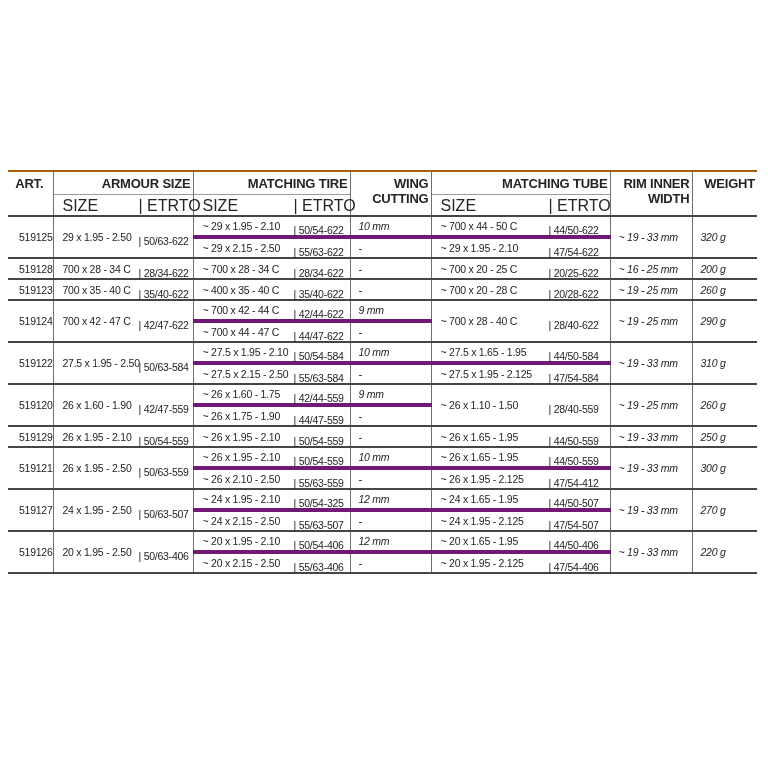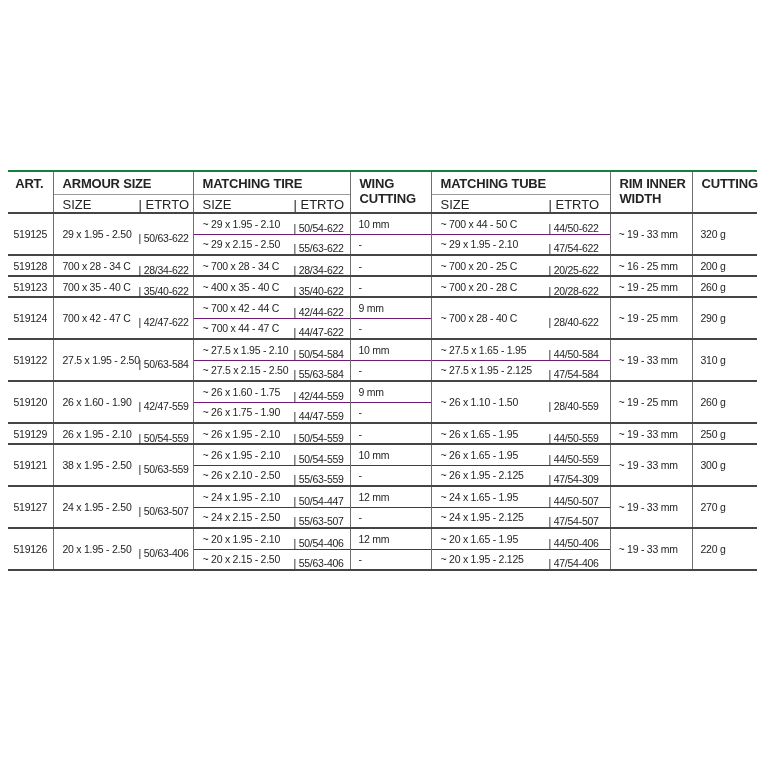--- a/index.html
+++ b/index.html
@@ -15,37 +15,37 @@
   }
   col.w-art{width:45px;}  col.w-armour{width:140px;}
   col.w-tire{width:157px;} col.w-wing{width:81px;}
   col.w-tube{width:179px;} col.w-rim{width:82px;}
   col.w-weight{width:65px;}
 
   th,td{padding:0;vertical-align:middle;}
   .c-armour,.c-tire,.c-wing,.c-tube,.c-rim,.c-weight{border-left:1px solid #6f6f6f;}
 
   thead th{
-    border-top:2px solid #15803d;border-bottom:2px solid #454545;
+    border-top:2px solid #a16207;border-bottom:2px solid #454545;
     vertical-align:top;text-align:left;height:40px;
     font-size:13px;font-weight:bold;letter-spacing:-0.2px;
   }
-  .h-main{padding:4px 2px 3px 9px;line-height:15px;white-space:normal;}
+  .h-main{padding:4px 2px 3px 9px;line-height:15px;white-space:normal;text-align:right;}
   th.c-art .h-main{padding-left:0;text-align:center;}
   .h-rule{border-top:1px solid #9b9b9b;height:0;}
-  .h-sub{position:relative;padding:2px 0 0 9px;font-weight:normal;font-size:13px;letter-spacing:0;}
+  .h-sub{position:relative;padding:2px 0 0 9px;font-weight:normal;font-size:16px;letter-spacing:0;}
   .h-sub .etrto{position:absolute;top:2px;white-space:nowrap;text-align:right;}
 
   tbody tr{height:21px;}
   tbody td{font-size:10.5px;letter-spacing:-0.25px;white-space:nowrap;}
   tbody tr.prod>td{border-top:2px solid #454545;}
-  tbody tr.sub>td{border-top:1px solid #701a75;}
-
-  td.c-art{text-align:center;}
-  td.c-wing,td.c-rim,td.c-weight{padding-left:8px;}
+  tbody tr.sub>td{border-top:4px solid #701a75;}
+
+  td.c-art{text-align:right;}
+  td.c-wing,td.c-rim,td.c-weight{padding-left:8px;font-style:italic;}
 
   .se{position:relative;display:block;padding-left:9px;}
   .se .size{white-space:nowrap;}
   .se .etrto{position:absolute;top:4px;white-space:nowrap;}
   .c-armour .etrto{left:85px;}
   .c-tire  .etrto{left:100px;}
   .c-tube  .etrto{left:117px;}
 </style>
 </head>
 <body>
@@ -89,21 +89,21 @@
         <div class="h-rule"></div>
         <div class="h-sub">
           <span class="size">SIZE</span>
           <span class="etrto">| ETRTO</span>
         </div>
       </th>
       <th class="c-rim">
         <div class="h-main">RIM INNER WIDTH</div>
       </th>
       <th class="c-weight">
-        <div class="h-main">CUTTING</div>
+        <div class="h-main">WEIGHT</div>
       </th>
     </tr>
   </thead>
   <tbody id="spec-body">
       <tr class="prod">
         <td class="c-art" rowspan="2">519125</td>
         <td class="c-armour" rowspan="2">
           <div class="se"><span class="size">29 x 1.95 - 2.50</span><span class="etrto">| 50/63-622</span></div>
         </td>
         <td class="c-tire">
@@ -232,48 +232,48 @@
         <td class="c-wing">-</td>
         <td class="c-tube">
           <div class="se"><span class="size">~ 26 x 1.65 - 1.95</span><span class="etrto">| 44/50-559</span></div>
         </td>
         <td class="c-rim">~ 19 - 33 mm</td>
         <td class="c-weight">250 g</td>
       </tr>
       <tr class="prod">
         <td class="c-art" rowspan="2">519121</td>
         <td class="c-armour" rowspan="2">
-          <div class="se"><span class="size">38 x 1.95 - 2.50</span><span class="etrto">| 50/63-559</span></div>
+          <div class="se"><span class="size">26 x 1.95 - 2.50</span><span class="etrto">| 50/63-559</span></div>
         </td>
         <td class="c-tire">
           <div class="se"><span class="size">~ 26 x 1.95 - 2.10</span><span class="etrto">| 50/54-559</span></div>
         </td>
         <td class="c-wing">10 mm</td>
         <td class="c-tube">
           <div class="se"><span class="size">~ 26 x 1.65 - 1.95</span><span class="etrto">| 44/50-559</span></div>
         </td>
         <td class="c-rim" rowspan="2">~ 19 - 33 mm</td>
         <td class="c-weight" rowspan="2">300 g</td>
       </tr>
       <tr class="sub">
         <td class="c-tire">
           <div class="se"><span class="size">~ 26 x 2.10 - 2.50</span><span class="etrto">| 55/63-559</span></div>
         </td>
         <td class="c-wing">-</td>
         <td class="c-tube">
-          <div class="se"><span class="size">~ 26 x 1.95 - 2.125</span><span class="etrto">| 47/54-309</span></div>
+          <div class="se"><span class="size">~ 26 x 1.95 - 2.125</span><span class="etrto">| 47/54-412</span></div>
         </td>
       </tr>
       <tr class="prod">
         <td class="c-art" rowspan="2">519127</td>
         <td class="c-armour" rowspan="2">
           <div class="se"><span class="size">24 x 1.95 - 2.50</span><span class="etrto">| 50/63-507</span></div>
         </td>
         <td class="c-tire">
-          <div class="se"><span class="size">~ 24 x 1.95 - 2.10</span><span class="etrto">| 50/54-447</span></div>
+          <div class="se"><span class="size">~ 24 x 1.95 - 2.10</span><span class="etrto">| 50/54-325</span></div>
         </td>
         <td class="c-wing">12 mm</td>
         <td class="c-tube">
           <div class="se"><span class="size">~ 24 x 1.65 - 1.95</span><span class="etrto">| 44/50-507</span></div>
         </td>
         <td class="c-rim" rowspan="2">~ 19 - 33 mm</td>
         <td class="c-weight" rowspan="2">270 g</td>
       </tr>
       <tr class="sub">
         <td class="c-tire">

